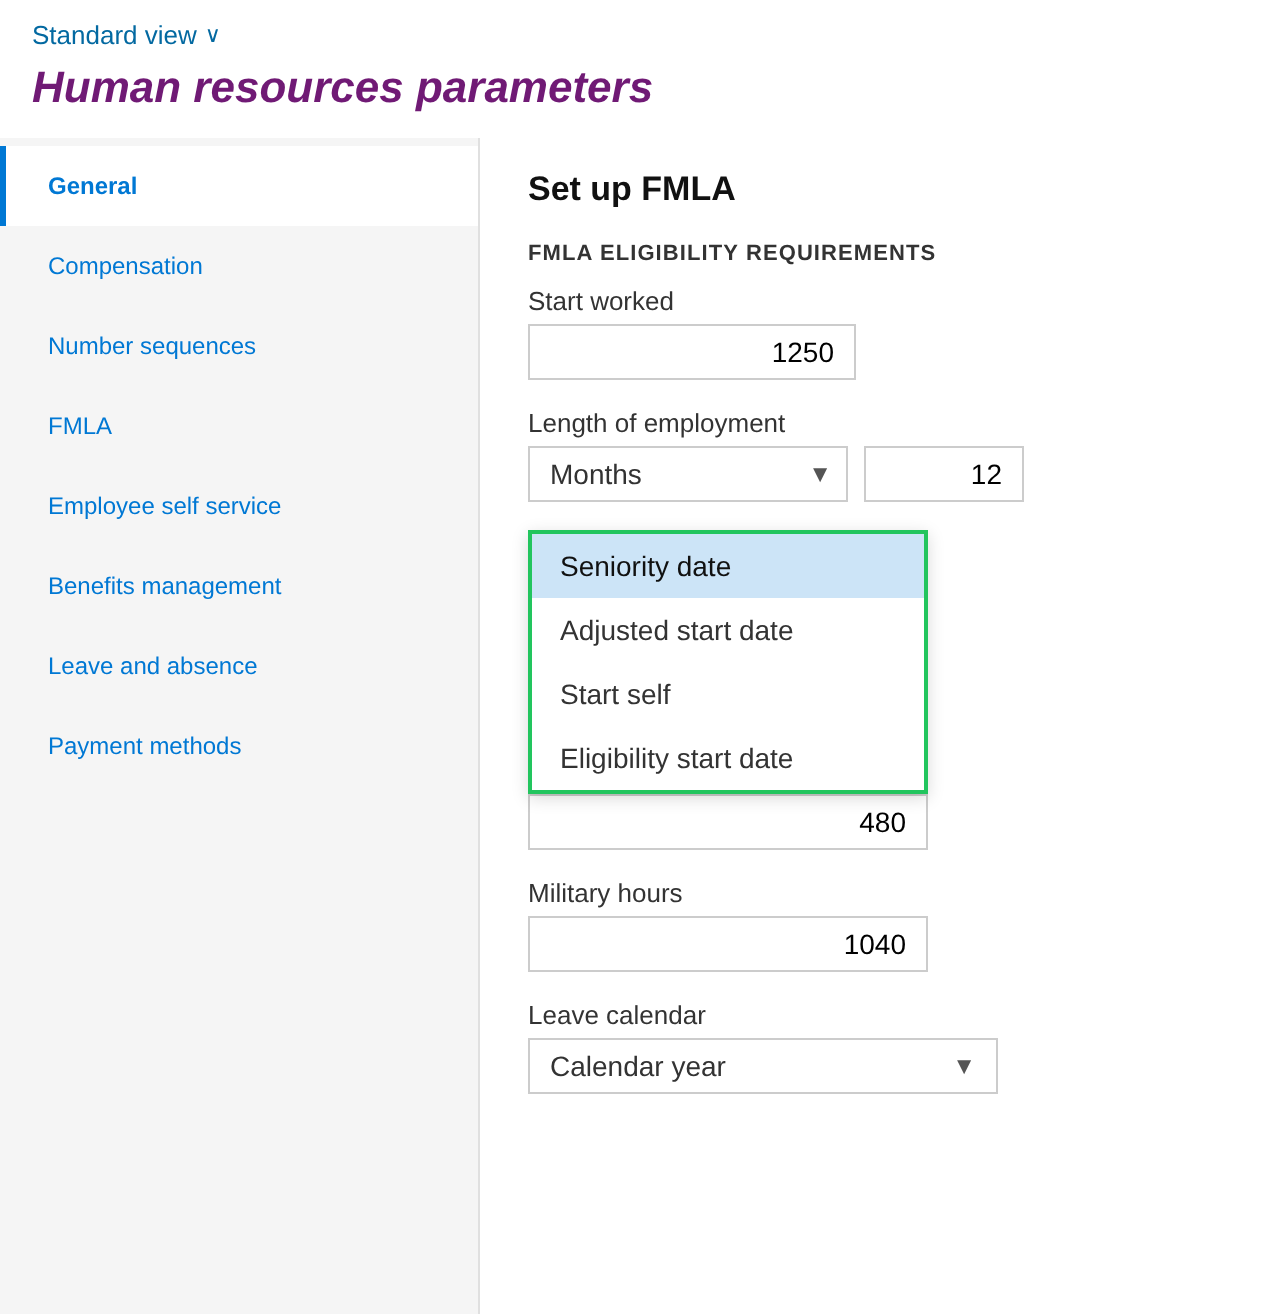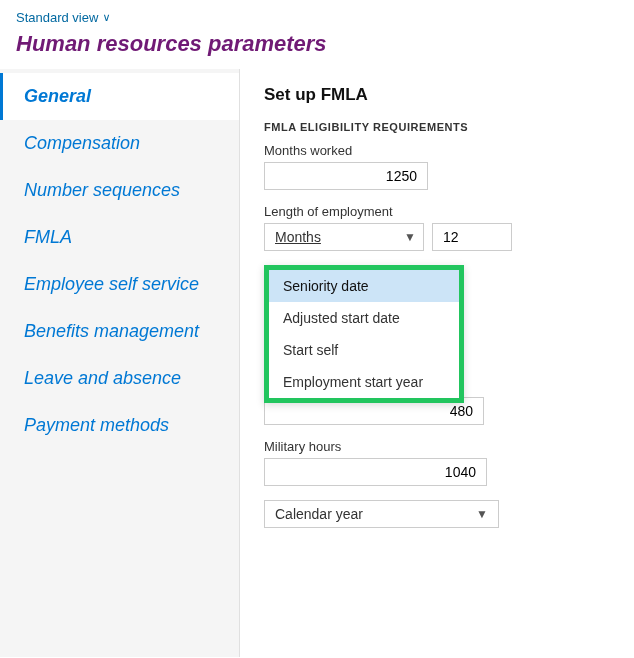--- a/index.html
+++ b/index.html
@@ -38,23 +38,22 @@
       width: 240px;
       background: #f5f5f5;
       border-right: 1px solid #e0e0e0;
       padding-top: 4px;
       flex-shrink: 0;
     }
     .sidebar-item {
       padding: 13px 20px 13px 24px;
       cursor: pointer;
       color: #0078d4;
-      font-size: 18px;
-      position: relative;
-      font-style: italic;
+      font-size: 12px;
+      position: relative;
     }
     .sidebar-item.active {
       background: #fff;
       color: #0078d4;
       font-weight: 600;
       border-left: 3px solid #0078d4;
       padding-left: 21px;
     }
     .sidebar-item.plain { color: #0078d4; }
 
@@ -97,21 +96,20 @@
     }
     .row-inline {
       display: flex;
       gap: 8px;
       align-items: center;
     }
     
     .select-wrapper {
       position: relative;
       display: inline-block;
-      text-decoration: underline;
     }
     .select-box {
       border: 1px solid #ccc;
       background: #fff;
       padding: 5px 30px 5px 10px;
       font-size: 14px;
       cursor: pointer;
       display: flex;
       align-items: center;
       justify-content: space-between;
@@ -125,21 +123,21 @@
       font-size: 12px;
       color: #555;
     }
     
     .eligibility-block {
       position: relative;
     }
     .dropdown-menu {
       position: absolute;
       background: #fff;
-      border: 5px solid #22c55e;
+      border: 2px solid #22c55e;
       box-shadow: 0 2px 8px rgba(0,0,0,0.15);
       z-index: 10;
       left: 0;
       top: 0;
       min-width: 200px;
     }
     .dropdown-item {
       padding: 8px 14px;
       cursor: pointer;
       font-size: 14px;
@@ -219,75 +217,76 @@
       <span>Payment methods</span>
     </div>
   </div>
 
   <div class="main">
     <div class="section-title">Set up FMLA</div>
 
     <div class="section-header">FMLA ELIGIBILITY REQUIREMENTS</div>
 
     <div class="field-group">
-      <div class="field-label">Months worked</div>
+      <div class="field-label">Start worked</div>
       <input class="text-input" style="width: 164px;" type="text" value="1250">
     </div>
 
     <div class="field-group">
       <div class="field-label">Length of employment</div>
       <div class="row-inline">
         <div class="select-wrapper">
           <div class="select-box" style="width:160px;">
             <span>Months</span>
             <span class="arrow">▼</span>
           </div>
         </div>
-        <input class="text-input" type="text" style="width: 80px; text-align: left;" value="12">
+        <input class="text-input" type="text" style="width: 80px; text-align: right;" value="12">
       </div>
     </div>
 
     <div class="field-group eligibility-block">
       <div class="field-label">Eligibility date priority sequence</div>
       <div style="display:flex; align-items:flex-start; gap:8px;">
         <div class="dropdown-menu">
           <div class="dropdown-item selected">
             <span>Seniority date</span>
           </div>
           <div class="dropdown-item">
             <span>Adjusted start date</span>
           </div>
           <div class="dropdown-item">
             <span>Start self</span>
           </div>
           <div class="dropdown-item">
-            <span>Employment start year</span>
+            <span>Eligibility start date</span>
           </div>
         </div>
         <div class="up-down-buttons">
           <button class="btn disabled">Up</button>
           <button class="btn">Down</button>
         </div>
       </div>
     </div>
 
     <div class="entitlement-section">
       <div class="section-header">FMLA ENTITLEMENT</div>
 
       <div class="field-group">
         <div class="field-label">Standard hours</div>
-        <input class="text-input" type="text" style="width: 220px; text-align: right;" value="480">
+        <input class="text-input" type="text" style="width: 200px; text-align: right;" value="480">
       </div>
 
       <div class="field-group">
         <div class="field-label">Military hours</div>
-        <input class="text-input" type="text" style="width: 223px; text-align: right;" value="1040">
+        <input class="text-input" type="text" style="width: 200px; text-align: right;" value="1040">
       </div>
 
       <div class="field-group">
+        <div class="field-label">Leave calendar</div>
         <div class="leave-calendar-select" style="width:235px;">
           <span>Calendar year</span>
           <span class="arrow">▼</span>
         </div>
       </div>
     </div>
 
   </div>
 </div>
 

